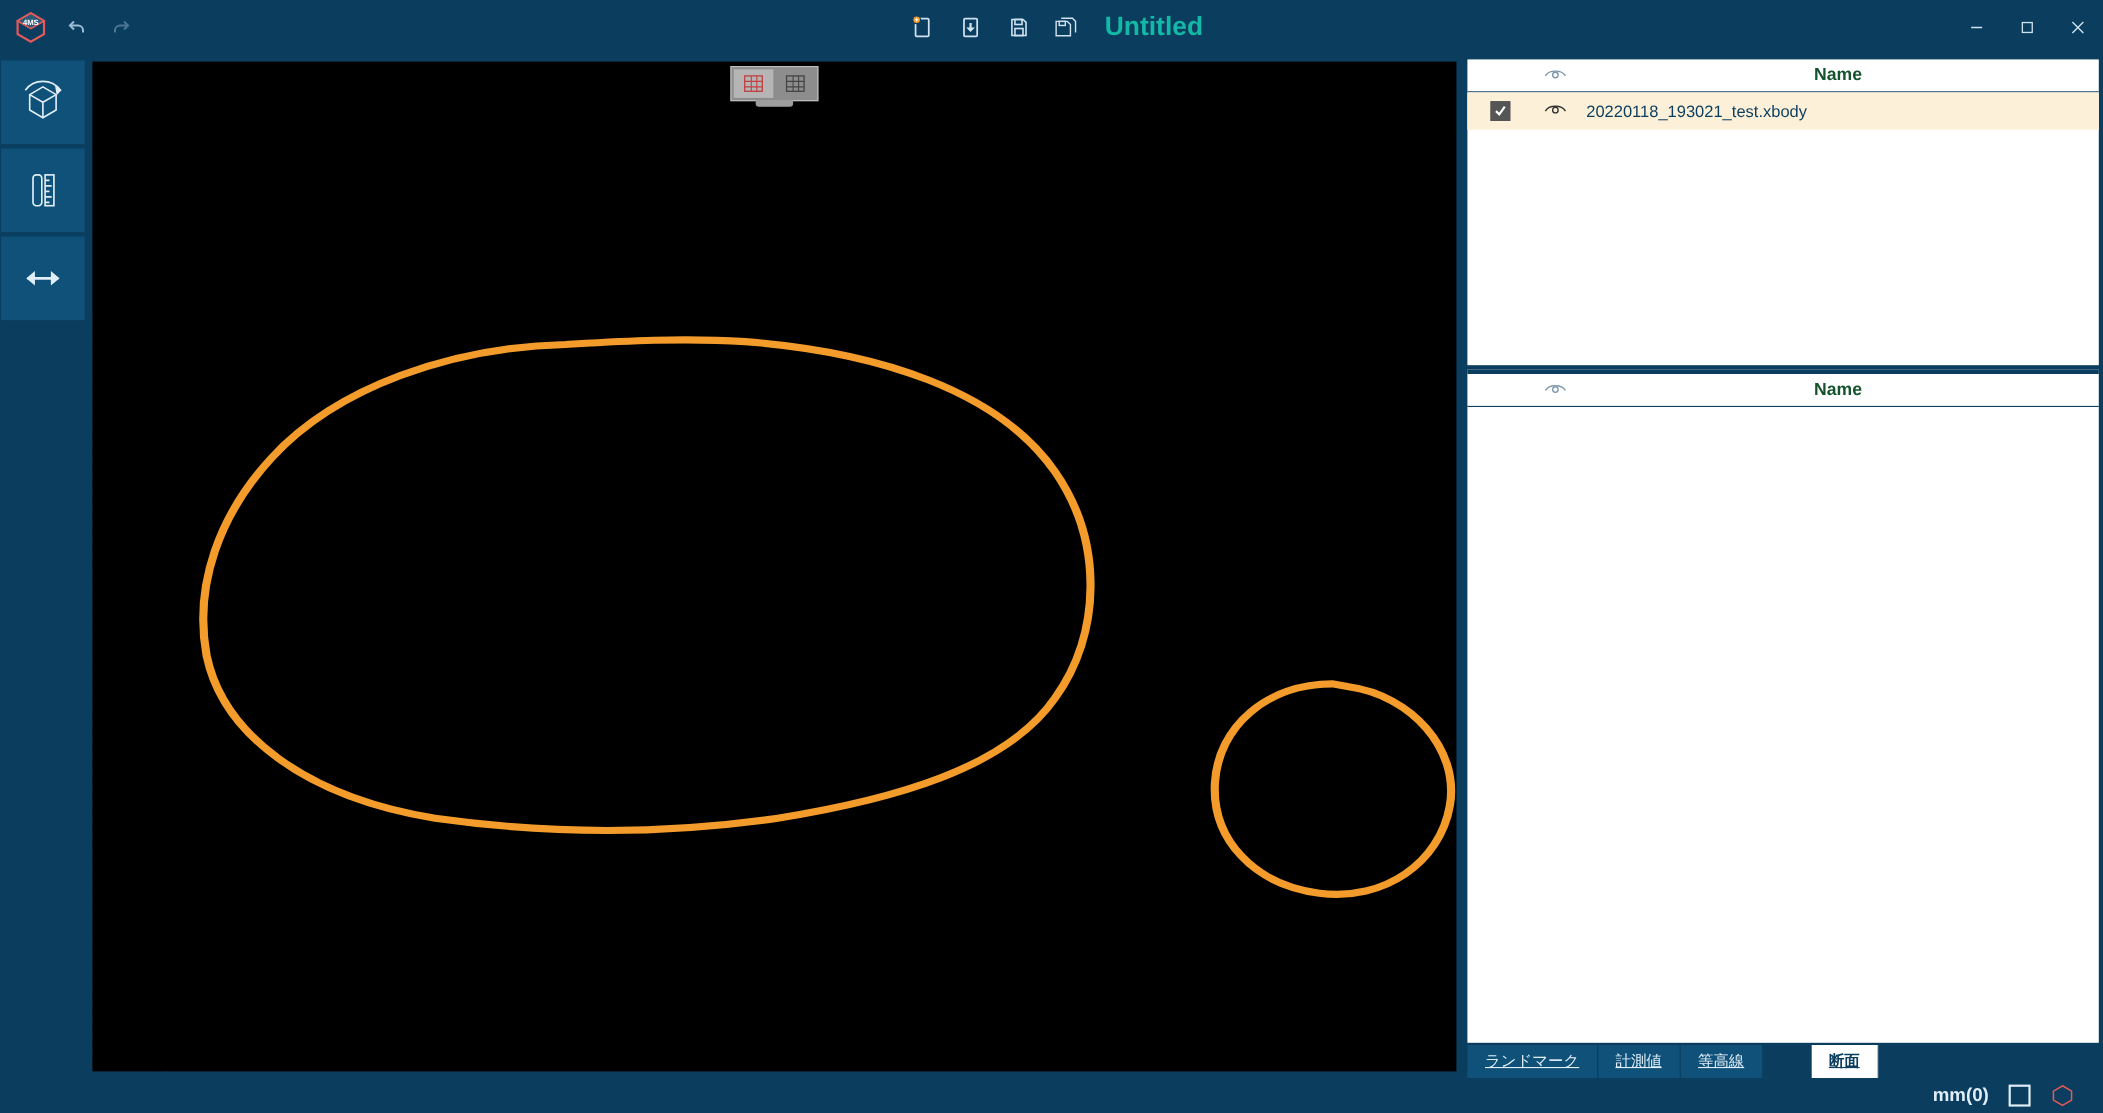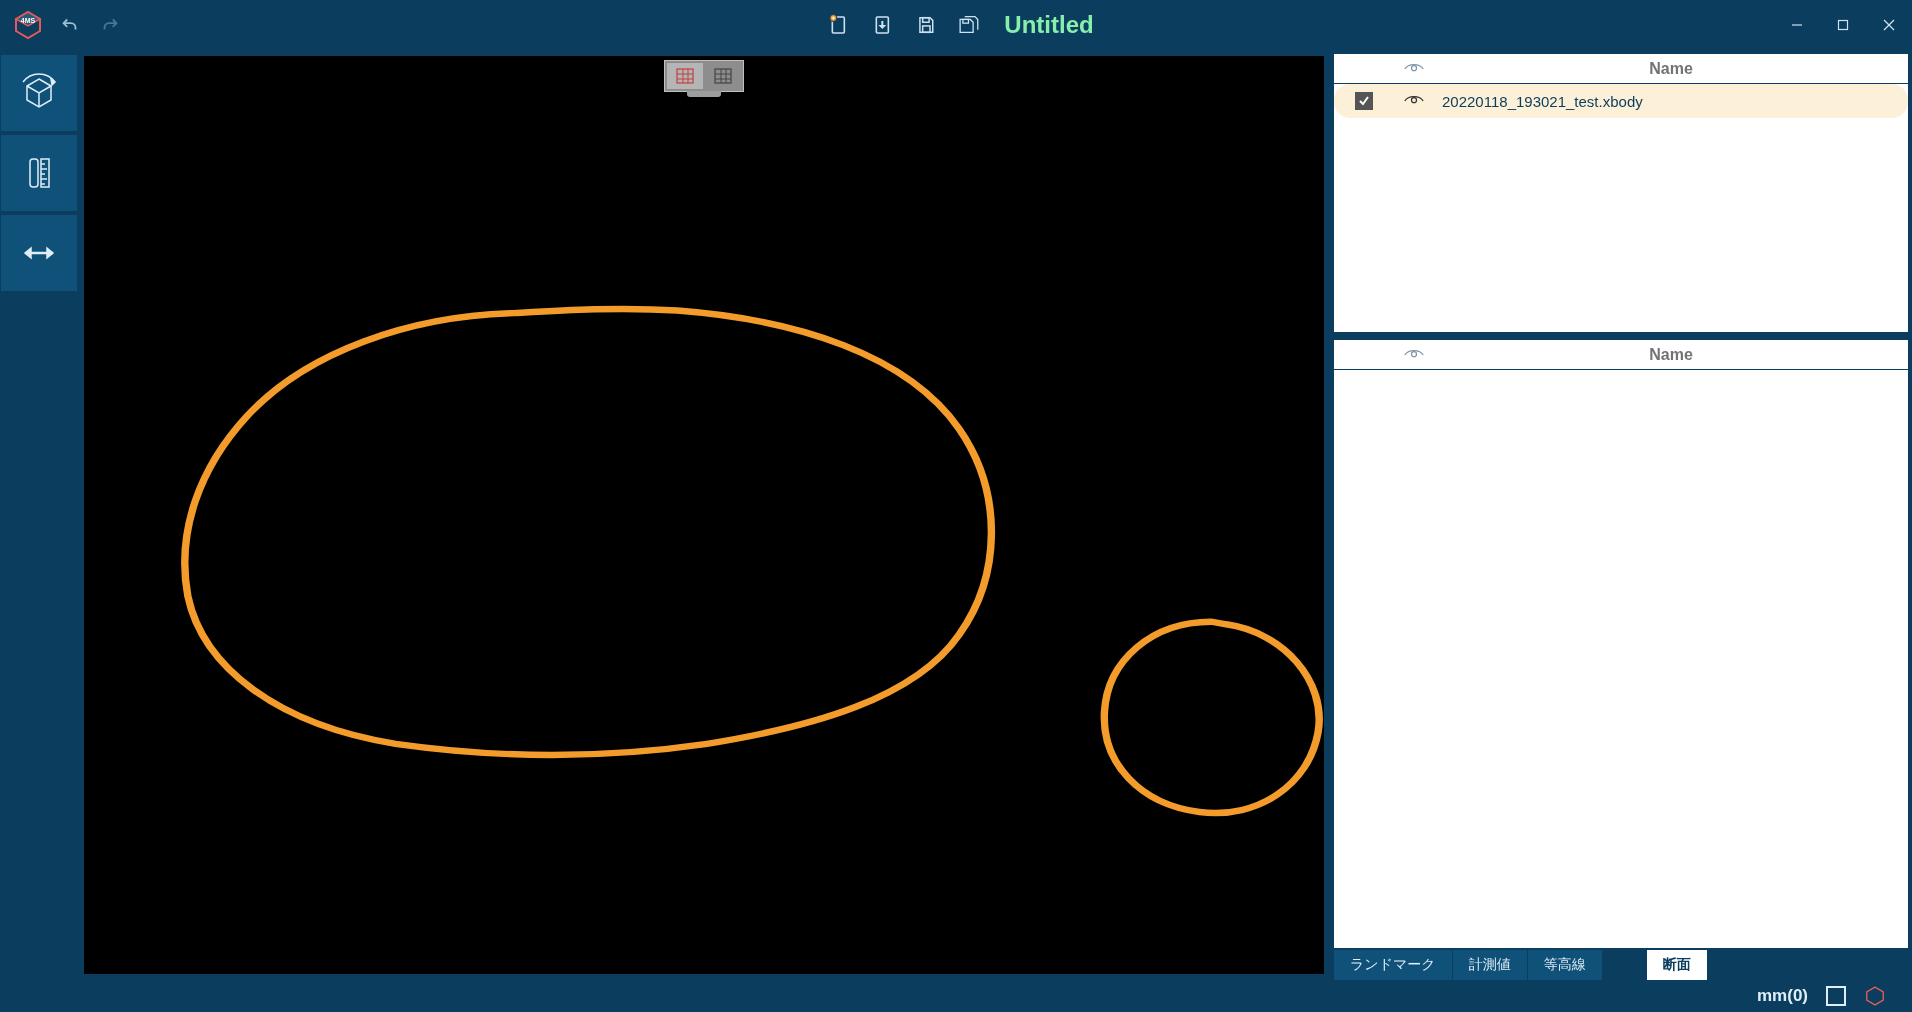--- a/index.html
+++ b/index.html
@@ -6,21 +6,21 @@
 html, body { width: 100%; height: 100%; overflow: hidden; }
 body { background: #0a3d5e; display: flex; flex-direction: column; }
 
 
 .titlebar { height: 50px; background: #0a3d5e; display: flex; align-items: center; position: relative; }
 .titlebar-left { display: flex; align-items: center; gap: 12px; padding-left: 12px; }
 .app-logo { width: 32px; height: 32px; display: flex; align-items: center; justify-content: center; }
 .tb-btn { width: 28px; height: 28px; display: flex; align-items: center; justify-content: center; cursor: pointer; color: #9bbdd6; }
 .titlebar-center { position: absolute; left: 50%; transform: translateX(-50%); display: flex; align-items: center; gap: 4px; }
 .tc-btn { width: 40px; height: 40px; display: flex; align-items: center; justify-content: center; cursor: pointer; color: #cfe2f1; }
-.tc-title { color: #86efac; font-size: 24px; font-weight: 600; margin-left: 10px; }
+.tc-title { color: #14b8a6; font-size: 24px; font-weight: 600; margin-left: 10px; }
 .titlebar-right { margin-left: auto; display: flex; }
 .win-btn { width: 46px; height: 36px; display: flex; align-items: center; justify-content: center; color: #cfe2f1; cursor: pointer; }
 
 
 .main { flex: 1; display: flex; min-height: 0; }
 
 .sidebar { width: 78px; background: #0a3d5e; display: flex; flex-direction: column; padding-top: 4px; gap: 2px; }
 .side-btn { height: 78px; display: flex; align-items: center; justify-content: center; cursor: pointer; background: #0f5178; border: 1px solid #0a3d5e; }
 .side-btn svg { stroke: #e0eef8; fill: none; stroke-width: 1.5; }
 
@@ -32,37 +32,37 @@
 .view-toggle { position: absolute; top: 4px; left: 50%; transform: translateX(-50%); background: #8d8d8d; border: 1px solid #c0c0c0; display: flex; padding: 2px; gap: 2px; box-shadow: 0 2px 3px rgba(0,0,0,0.4); }
 .view-toggle .vt-btn { width: 36px; height: 26px; display: flex; align-items: center; justify-content: center; cursor: pointer; }
 .view-toggle .vt-btn.active { background: #b5b5b5; }
 .vt-handle { position: absolute; bottom: -6px; left: 50%; transform: translateX(-50%); width: 34px; height: 6px; background: #9e9e9e; border-radius: 0 0 3px 3px; }
 
 
 .rightpane { width: 582px; background: #0a3d5e; display: flex; flex-direction: column; padding: 2px 0 0 0; }
 .panel { background: #fff; display: flex; flex-direction: column; margin: 2px 4px; }
 .panel.top { height: 278px; }
 .panel.mid { flex: 1; border-top: 4px solid #0a3d5e; }
-.panel-header { display: flex; align-items: center; height: 30px; border-bottom: 1.5px solid #0a3d5e; color: #737373; font-weight: 600; font-size: 16px; }
+.panel-header { display: flex; align-items: center; height: 30px; border-bottom: 1.5px solid #0a3d5e; color: #14532d; font-weight: 600; font-size: 16px; }
 .hdr-check { width: 60px; display: flex; justify-content: center; }
 .hdr-eye { width: 40px; display: flex; justify-content: center; color: #7d97ab; }
 .hdr-name { flex: 1; text-align: center; }
 
-.row { display: flex; align-items: center; height: 34px; font-size: 15px; border-radius: 16px; }
+.row { display: flex; align-items: center; height: 34px; font-size: 15px; }
 .row.selected { background: #fdf0d8; color: #0a3d5e; }
 .row .cell-check { width: 60px; display: flex; justify-content: center; }
 .row .cell-eye { width: 40px; display: flex; justify-content: center; color: #333; }
 .row .cell-color { width: 38px; display: flex; justify-content: center; }
 .row .cell-name { flex: 1; padding-left: 8px; color: #0a3d5e; font-weight: 500; }
 .chk { width: 18px; height: 18px; border: 1.5px solid #666; display: flex; align-items: center; justify-content: center; background: #fff; }
 .chk.checked { background: #555; color: #fff; border-color: #555; }
 .color-swatch { width: 20px; height: 18px; }
 
 .tabs { display: flex; margin: 0 4px; }
-.tab { padding: 6px 16px; background: #0f5178; color: #e0eef8; font-size: 14px; border-right: 1px solid #0a3d5e; cursor: pointer; }
+.tab { padding: 6px 16px; background: #0f5178; color: #e0eef8; font-size: 14px; border-right: 1px solid #0a3d5e; cursor: pointer; text-decoration: underline; }
 .tab.active { background: #fff; color: #0a3d5e; font-weight: 600; margin-left: 44px; }
 
 
 .statusbar { height: 32px; background: #0a3d5e; display: flex; align-items: center; justify-content: flex-end; padding: 0 26px; gap: 18px; color: #e0eef8; }
 .statusbar .units { font-size: 17px; font-weight: 600; }
 .status-icon { width: 20px; height: 20px; border: 2px solid #e0eef8; }
 .status-logo { width: 22px; height: 22px; display: flex; align-items: center; justify-content: center; }
 
 svg { display: block; }
 </style>

